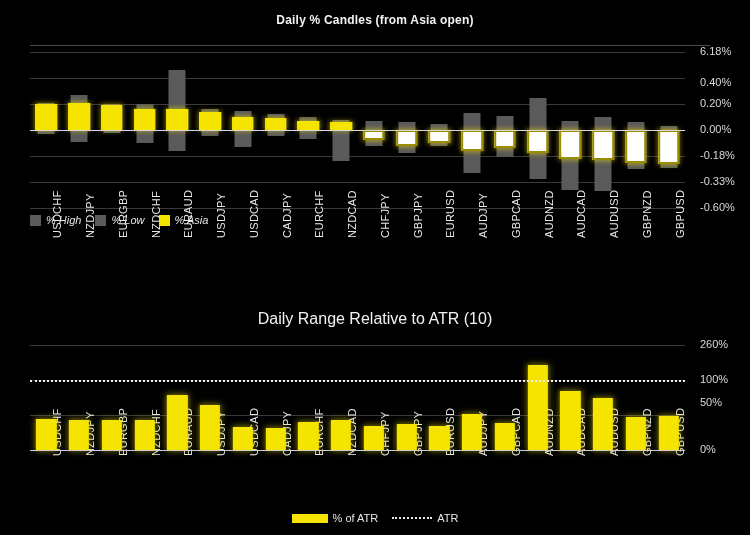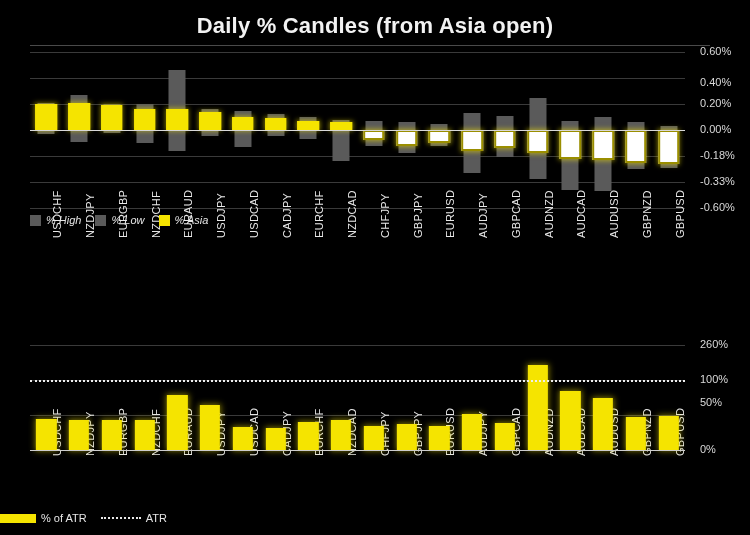--- a/index.html
+++ b/index.html
@@ -11,21 +11,21 @@
   }
   #root { position: relative; width: 750px; height: 535px; background: #000; }
 
   
   .header { position: absolute; left: 0; top: 0; width: 750px; height: 46px; }
   .logo { position: absolute; left: 24px; top: 6px; font-size: 30px; font-weight: 700;
           letter-spacing: 1px; white-space: nowrap; }
   .logo .w { color: #ffffff; }
   .logo .y { color: #f5e400; }
   .chart1-title { position: absolute; left: 0; top: 13px; width: 750px; text-align: center;
-                  color: #f2f2f2; font-size: 22px; font-weight: 700; letter-spacing: .2px; }
+                  color: #f2f2f2; font-size: 12px; font-weight: 700; letter-spacing: .2px; }
   .header-rule { position: absolute; left: 30px; top: 45px; width: 680px; height: 1px;
                  background: #4a4a4a; }
 
   
   .plot { position: absolute; }
   .gridline { position: absolute; left: 0; height: 1px; background: #3a3a3a; width: 100%; }
   .gridline.zero { background: #d8d8d8; z-index: 4; }
   .ytick { position: absolute; color: #d9d9d9; font-size: 11px; white-space: nowrap; }
   .xtick { position: absolute; color: #e8e8e8; font-size: 11px; white-space: nowrap;
            transform-origin: left top; transform: rotate(-90deg); letter-spacing: .3px; }
@@ -150,21 +150,21 @@
       <div class="cat" style="left: 589.5px; width: 32.75px;">
         <div class="hl" style="top: 70.2px; height: 46.8px; width: 17.03px;"></div>
         <div class="close down" style="top: 78px; height: 32.5px; width: 21.615px;"></div>
       </div>
       <div class="cat" style="left: 622.25px; width: 32.75px;">
         <div class="hl" style="top: 74.1px; height: 41.6px; width: 17.03px;"></div>
         <div class="close down" style="top: 78px; height: 33.8px; width: 21.615px;"></div>
       </div>
     </div>
   <div id="plot1-yticks">
-      <div class="ytick" style="left: 700px; top: 45px;">0.60%</div>
+      <div class="ytick" style="left: 700px; top: 45px;">6.18%</div>
       <div class="ytick" style="left: 700px; top: 76px;">0.40%</div>
       <div class="ytick" style="left: 700px; top: 97px;">0.20%</div>
       <div class="ytick" style="left: 700px; top: 123px;">0.00%</div>
       <div class="ytick" style="left: 700px; top: 149px;">-0.18%</div>
       <div class="ytick" style="left: 700px; top: 175px;">-0.33%</div>
       <div class="ytick" style="left: 700px; top: 201px;">-0.60%</div>
     </div>
   <div id="plot1-xticks">
       <div class="xtick" style="left: 51.375px; top: 238px;">USDCHF</div>
       <div class="xtick" style="left: 84.125px; top: 238px;">NZDJPY</div>
@@ -196,20 +196,21 @@
       <div class="item">
         <span class="sw gray"></span>
         <span>% Low</span>
       </div>
       <div class="item">
         <span class="sw yellow"></span>
         <span>% Asia</span>
       </div>
     </div>
 
+  <div class="chart2-title">Daily Range Relative to ATR (10)</div>
 
   <div class="plot" id="plot2" style="left:30px; top:345px; width:655px; height:105px;">
       <div class="gridline" style="top: 0px;"></div>
       <div class="gridline" style="top: 35px;"></div>
       <div class="gridline" style="top: 70px;"></div>
       <div class="axisline" style="top: 105px;"></div>
       <div class="atrline" style="top: 35px;"></div>
       <div class="cat" style="left: 0px; width: 32.75px;">
         <div class="atrbar" style="height: 31.5px; width: 20.305px;"></div>
       </div>
@@ -293,21 +294,21 @@
       <div class="xtick" style="left: 444.375px; top: 456px;">EURUSD</div>
       <div class="xtick" style="left: 477.125px; top: 456px;">AUDJPY</div>
       <div class="xtick" style="left: 509.875px; top: 456px;">GBPCAD</div>
       <div class="xtick" style="left: 542.625px; top: 456px;">AUDNZD</div>
       <div class="xtick" style="left: 575.375px; top: 456px;">AUDCAD</div>
       <div class="xtick" style="left: 608.125px; top: 456px;">AUDUSD</div>
       <div class="xtick" style="left: 640.875px; top: 456px;">GBPNZD</div>
       <div class="xtick" style="left: 673.625px; top: 456px;">GBPUSD</div>
     </div>
 
-  <div class="legend" id="legend2" style="left:0; top:512px; width:750px; ">
+  <div class="legend" id="legend2" style="left:0; top:512px; width:750px; justify-content:center;">
       <div class="item">
         <span class="sw wide"></span>
         <span>% of ATR</span>
       </div>
       <div class="item">
         <span class="sw dots"></span>
         <span>ATR</span>
       </div>
     </div>
 </div>

